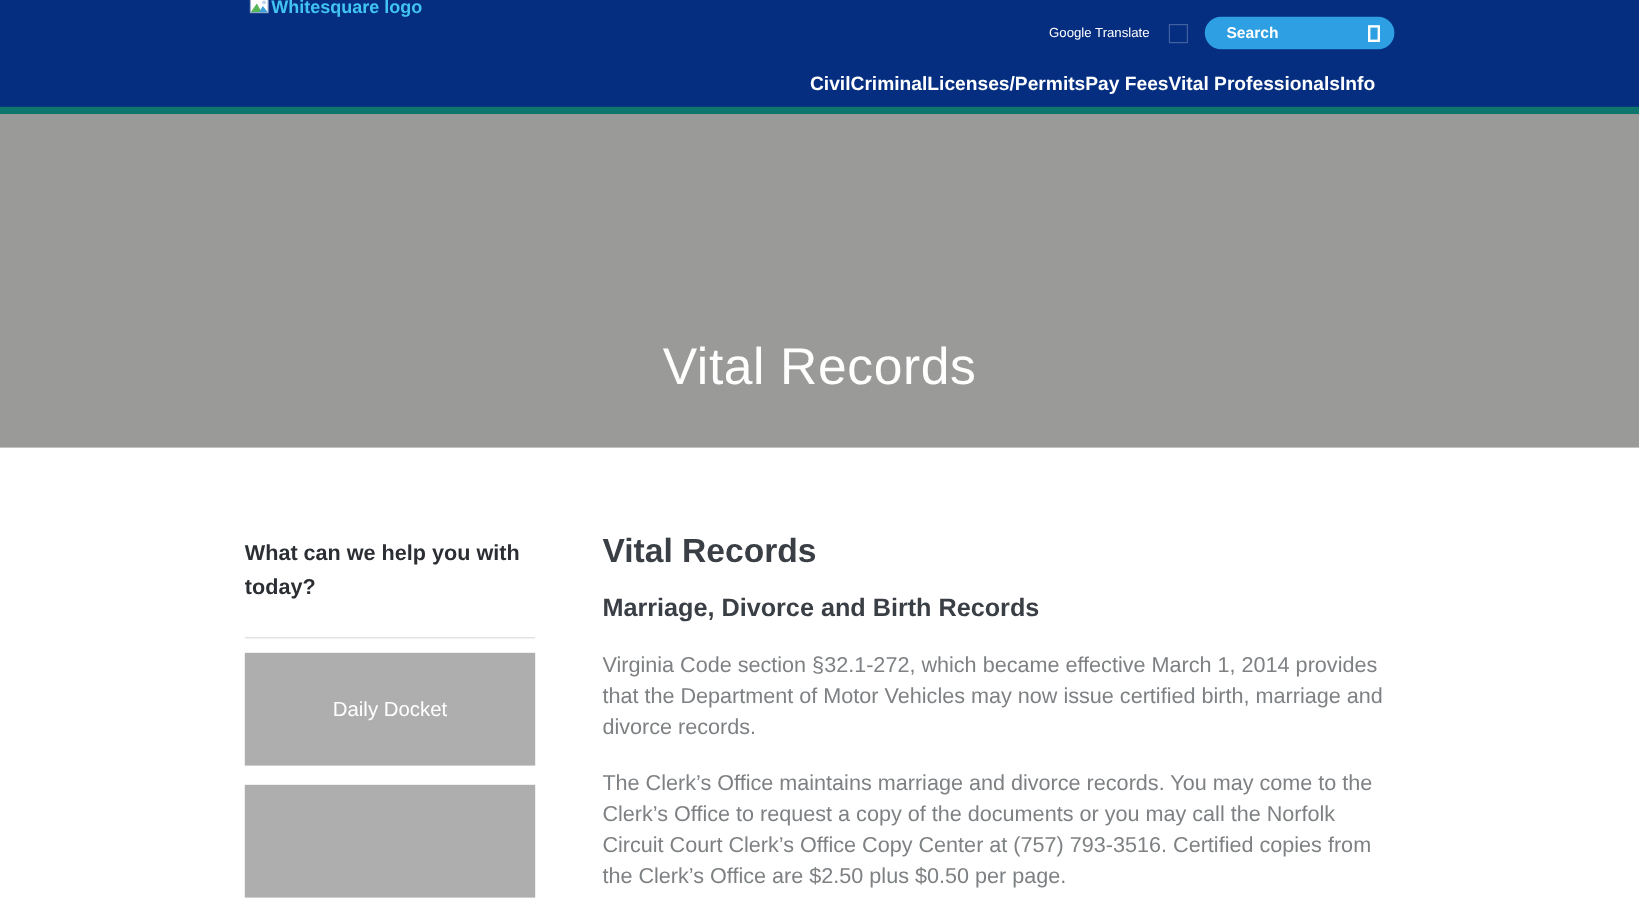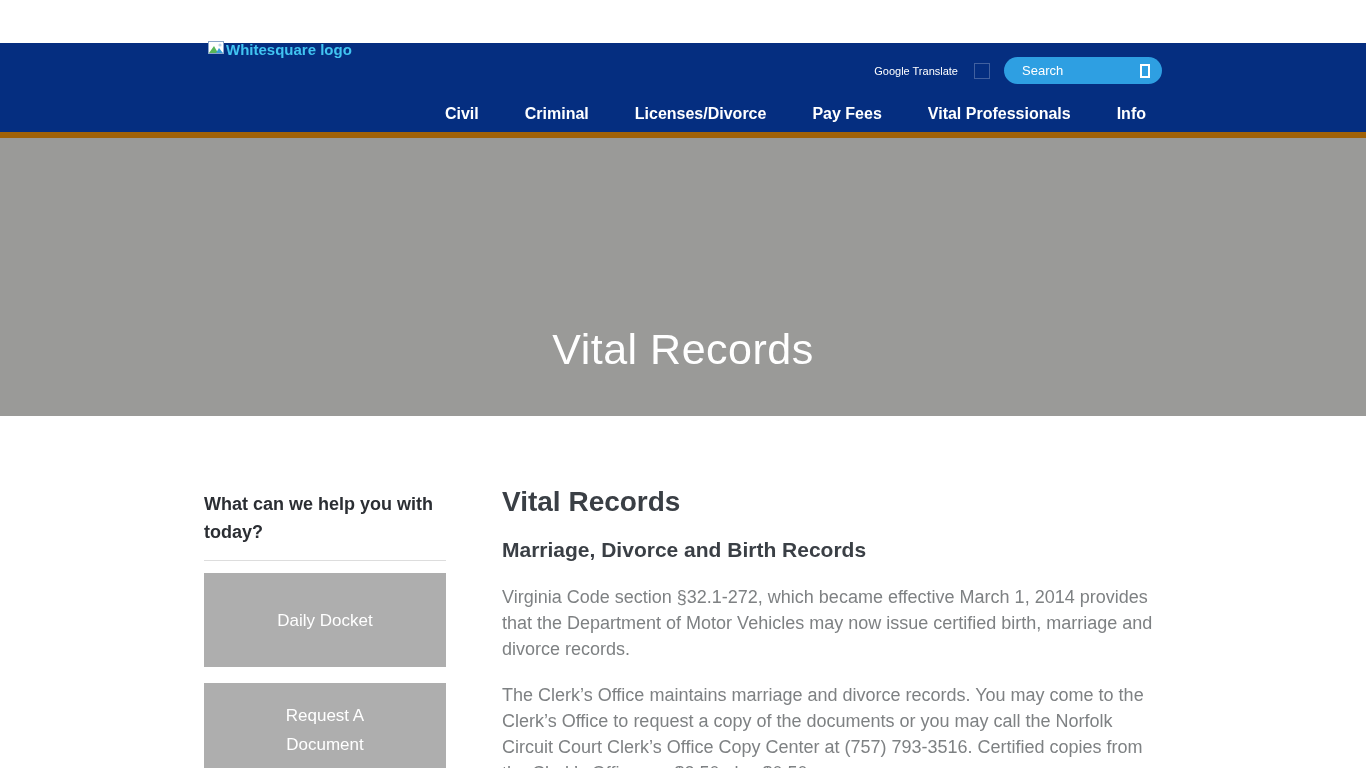--- a/index.html
+++ b/index.html
@@ -7,23 +7,22 @@
   body {
     width: 1366px; height: 768px; overflow: hidden;
     background: #ffffff;
     font-family: "Liberation Sans", sans-serif;
   }
 
   
   .header {
     height: 95px;
     background: #052e80;
-    border-bottom: 6px solid #a16207;
+    border-bottom: 6px solid #0f766e;
     position: relative;
-    margin-top: 43px;
   }
   .header-inner {
     width: 958px; margin: 0 auto; height: 100%; position: relative;
   }
   .logo {
     position: absolute; left: 4px; top: -2px;
     display: flex; align-items: center; gap: 2px;
     color: #41c4f1; font-size: 15px; font-weight: bold;
     text-decoration: none; cursor: pointer;
   }
@@ -44,33 +43,33 @@
   }
   .search-pill {
     width: 158px; height: 27px;
     background: #2e9fe2; border-radius: 14px;
     display: flex; align-items: center;
     padding: 0 12px 0 16px;
   }
   .search-input {
     flex: 1; min-width: 0;
     background: transparent; border: none; outline: none;
-    color: #ffffff; font-size: 13px; font-weight: normal;
+    color: #ffffff; font-size: 13px; font-weight: bold;
     font-family: "Liberation Sans", sans-serif;
   }
   .search-input::placeholder { color: #ffffff; opacity: 1; }
   .search-glyph {
     width: 10px; height: 14px;
     border: 2px solid #ffffff;
     cursor: pointer; flex-shrink: 0;
   }
 
   .nav {
     position: absolute; right: 16px; bottom: 9px;
-    display: flex; gap: 46px;
+    display: flex; 
   }
   .nav-item {
     color: #ffffff; font-size: 16px; font-weight: bold;
     cursor: pointer; white-space: nowrap;
   }
 
   
   .hero {
     height: 278px; background: #9a9a98;
     display: flex; align-items: flex-end; justify-content: center;
@@ -81,21 +80,21 @@
     font-size: 43px; font-weight: 400; letter-spacing: 0.5px;
   }
 
   
   .main {
     width: 958px; margin: 74px auto 0;
     display: flex;
   }
   .sidebar { width: 242px; flex-shrink: 0; }
   .sidebar-heading {
-    margin: 0 0 14px;
+    margin: 0 0 28px;
     font-size: 18px; font-weight: bold; color: #2b2e33;
     line-height: 28px;
   }
   .sidebar-rule {
     border: none; border-top: 1px solid #dddddd;
     margin: 0 0 12px;
   }
   .side-btn {
     min-height: 94px; background: #aeaeae;
     color: #ffffff; font-size: 17px; line-height: 29px;
@@ -141,38 +140,37 @@
       <span class="translate-box"></span>
       <div class="search-pill">
         <input class="search-input" type="text" placeholder="Search" style="">
         <span class="search-glyph"></span>
       </div>
     </div>
 
     <nav class="nav">
       <span class="nav-item">Civil</span>
       <span class="nav-item">Criminal</span>
-      <span class="nav-item">Licenses/Divorce</span>
+      <span class="nav-item">Licenses/Permits</span>
       <span class="nav-item">Pay Fees</span>
       <span class="nav-item">Vital Professionals</span>
       <span class="nav-item">Info</span>
     </nav>
   </div>
 </header>
 
 <section class="hero">
   <h1 class="hero-title">Vital Records</h1>
 </section>
 
 <div class="main">
   <aside class="sidebar">
     <h2 class="sidebar-heading">What can we help you with today?</h2>
     <hr class="sidebar-rule">
     <button class="side-btn">Daily Docket</button>
-    <button class="side-btn">Request A Document</button>
     <button class="side-btn"></button>
   </aside>
 
   <main class="content">
     <h1 class="content-title">Vital Records</h1>
     <h2 class="content-subtitle">Marriage, Divorce and Birth Records</h2>
     <p>Virginia Code section §32.1-272, which became effective March 1, 2014 provides that the Department of Motor Vehicles may now issue certified birth, marriage and divorce records.</p>
     <p>The Clerk’s Office maintains marriage and divorce records. You may come to the Clerk’s Office to request a copy of the documents or you may call the Norfolk Circuit Court Clerk’s Office Copy Center at (757) 793-3516. Certified copies from the Clerk’s Office are $2.50 plus $0.50 per page.</p>
   </main>
 </div>

